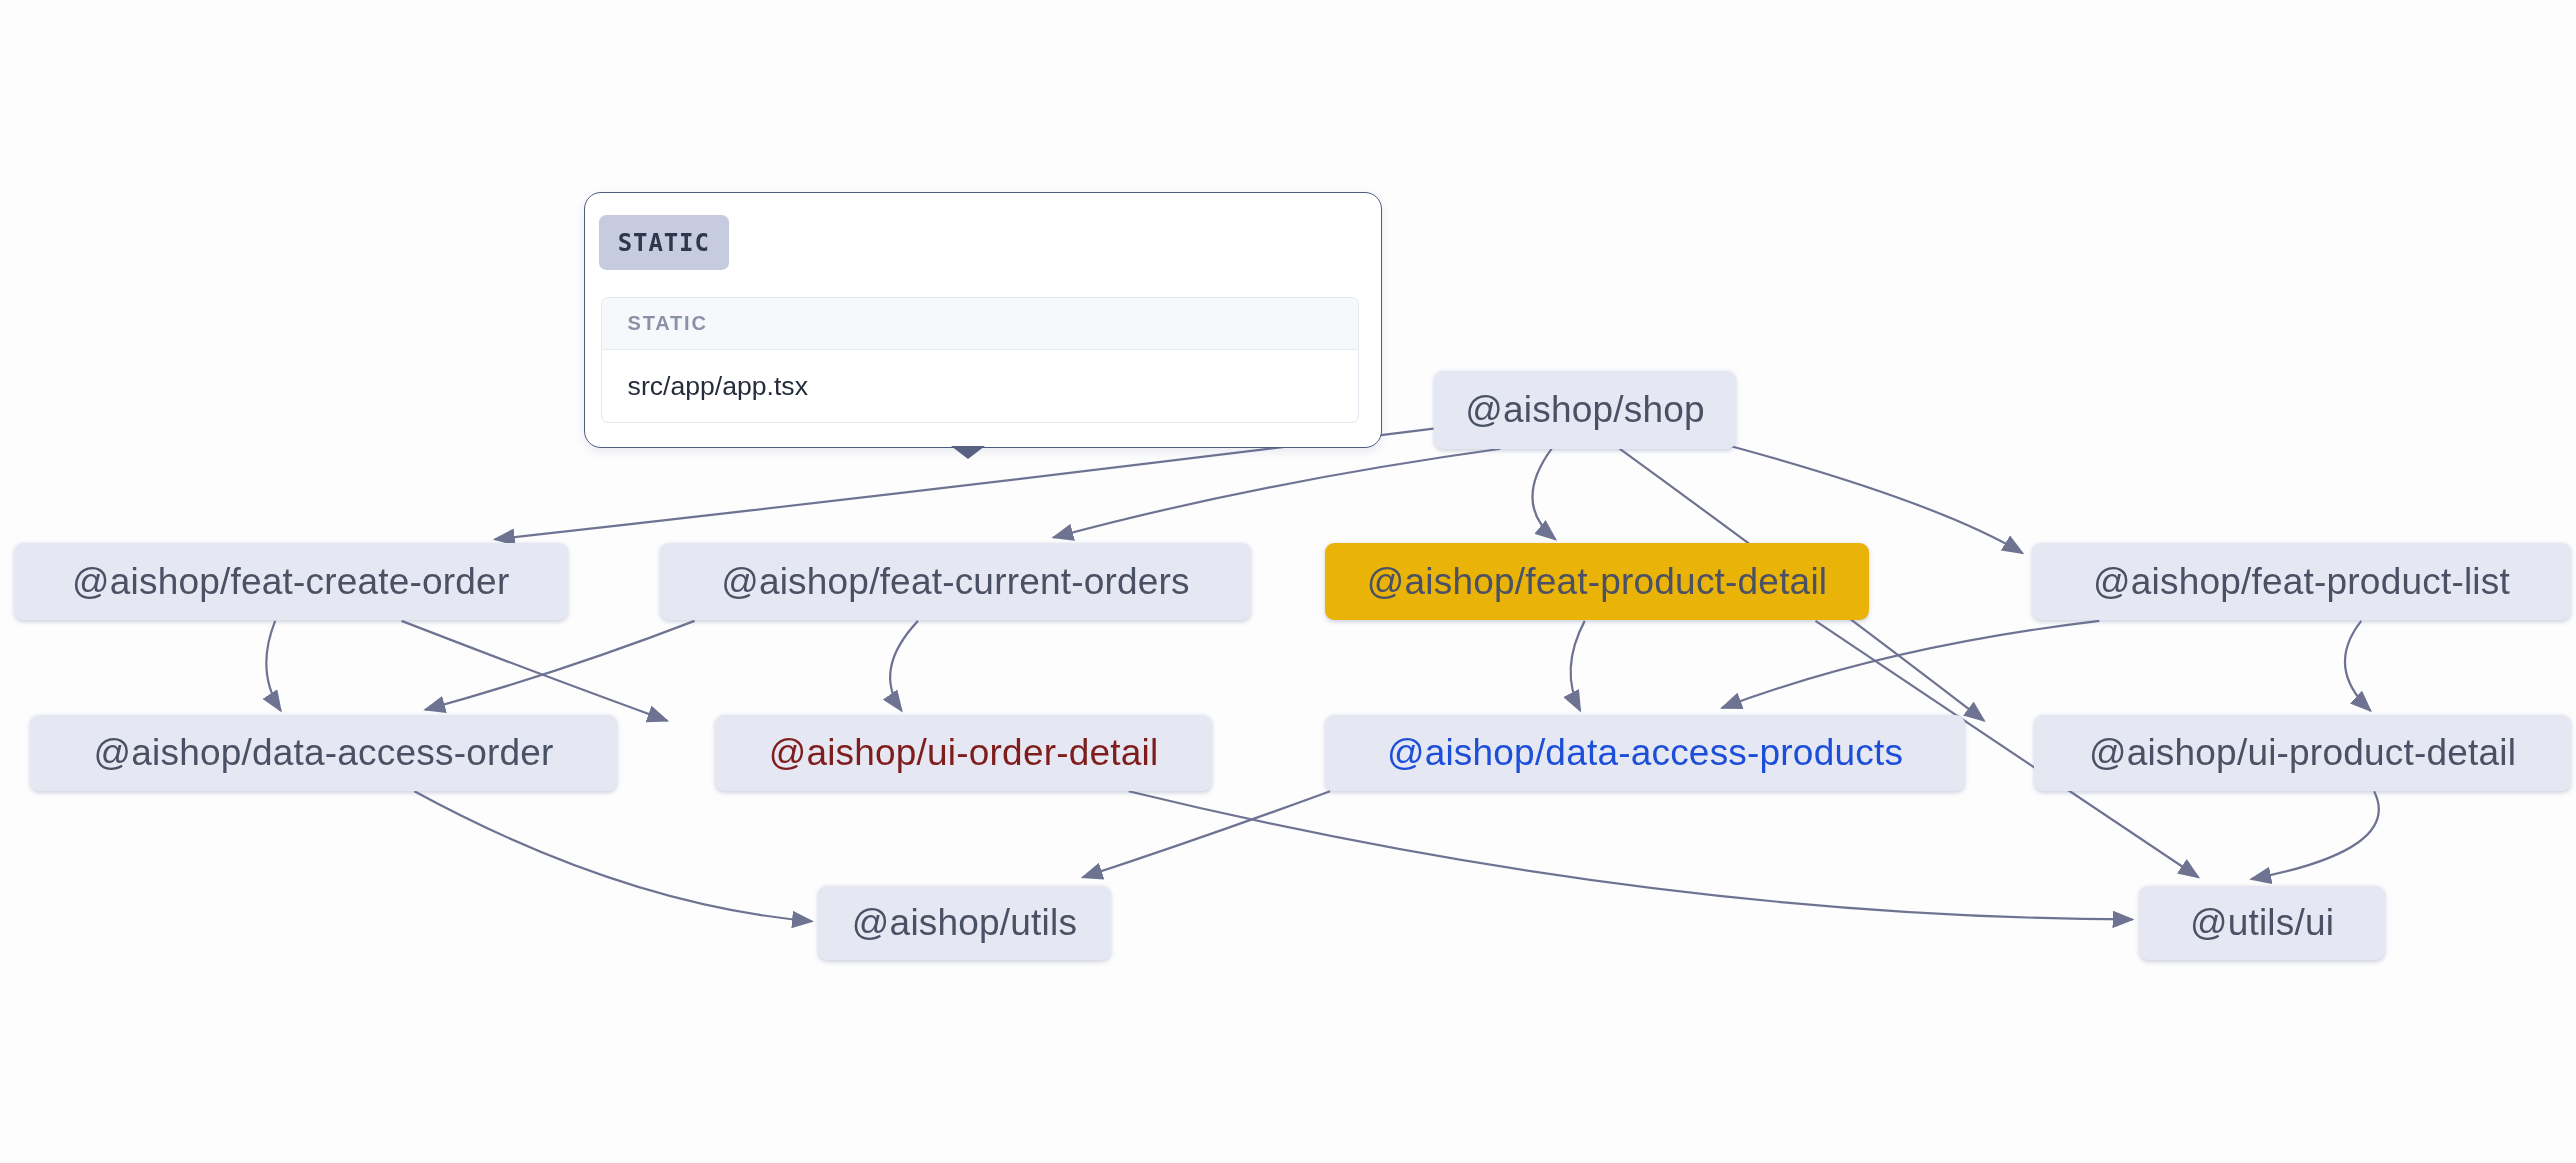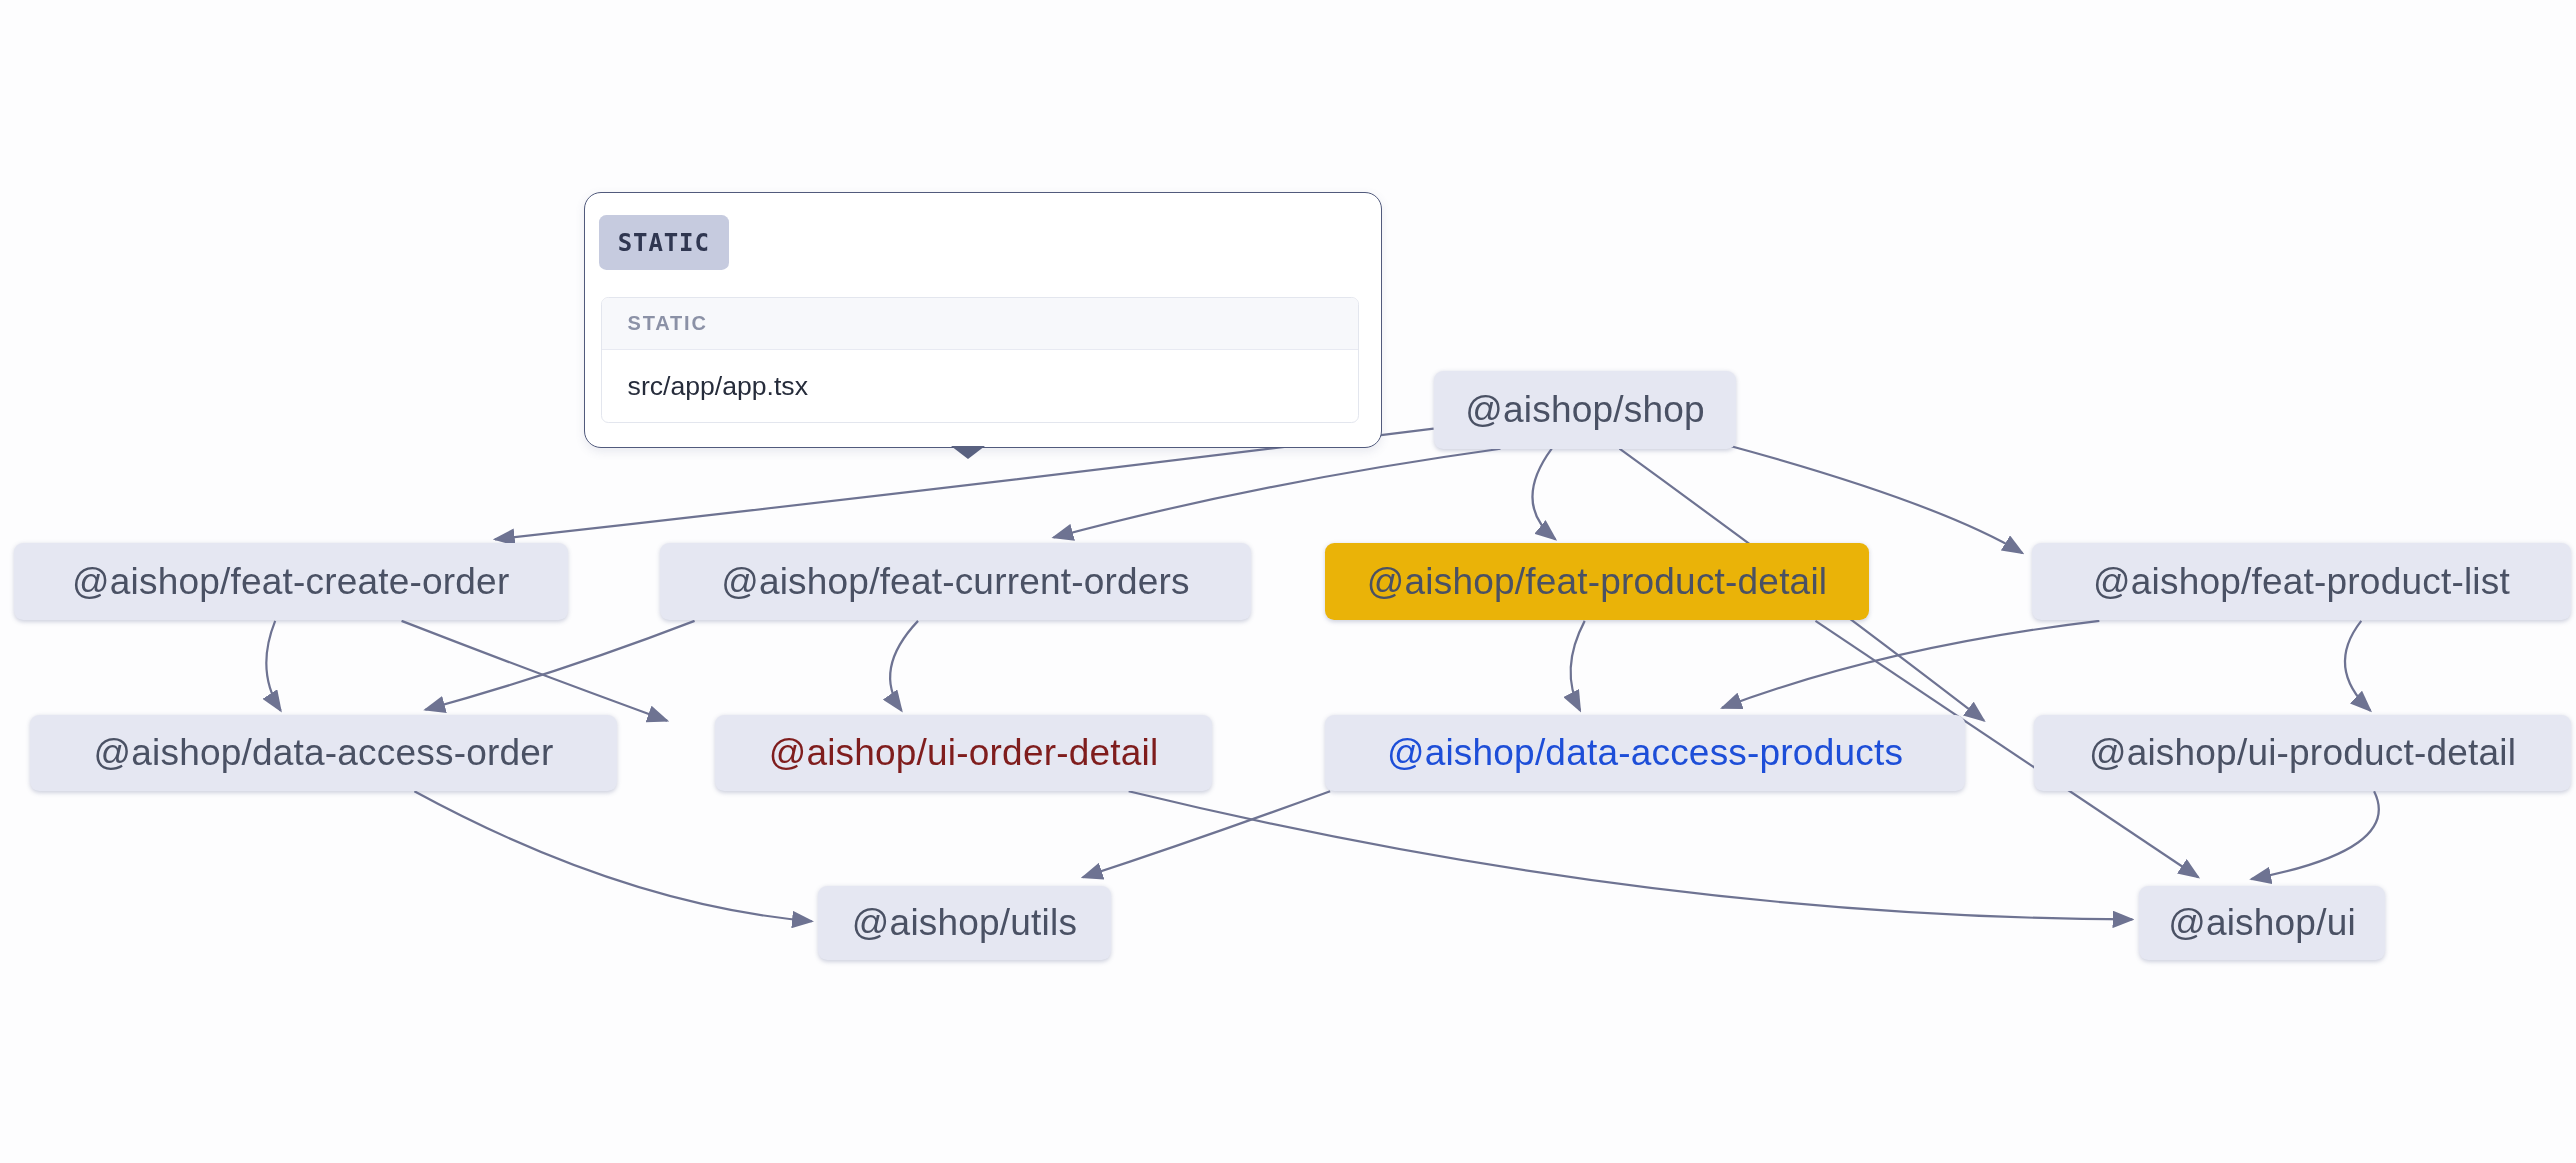--- a/index.html
+++ b/index.html
@@ -145,21 +145,21 @@
       <div class="node" style="left: 1434px; top: 371px; width: 302px; height: 78px; background: rgb(229, 231, 242); color: rgb(74, 81, 100);">@aishop/shop</div>
       <div class="node" style="left: 13.7px; top: 543px; width: 554px; height: 77px; background: rgb(229, 231, 242); color: rgb(74, 81, 100);">@aishop/feat-create-order</div>
       <div class="node" style="left: 660px; top: 543px; width: 591px; height: 77px; background: rgb(229, 231, 242); color: rgb(74, 81, 100);">@aishop/feat-current-orders</div>
       <div class="node" style="left: 1325px; top: 543px; width: 544px; height: 77px; background: #eab308; color: rgb(74, 81, 100);">@aishop/feat-product-detail</div>
       <div class="node" style="left: 2032px; top: 543px; width: 539px; height: 77px; background: rgb(229, 231, 242); color: rgb(74, 81, 100);">@aishop/feat-product-list</div>
       <div class="node" style="left: 30px; top: 715px; width: 587px; height: 76px; background: rgb(229, 231, 242); color: rgb(74, 81, 100);">@aishop/data-access-order</div>
       <div class="node" style="left: 715px; top: 715px; width: 497px; height: 76px; background: rgb(229, 231, 242); color: #7f1d1d;">@aishop/ui-order-detail</div>
       <div class="node" style="left: 1325px; top: 715px; width: 640px; height: 76px; background: rgb(229, 231, 242); color: #1d4ed8;">@aishop/data-access-products</div>
       <div class="node" style="left: 2034px; top: 715px; width: 537px; height: 76px; background: rgb(229, 231, 242); color: rgb(74, 81, 100);">@aishop/ui-product-detail</div>
       <div class="node" style="left: 818px; top: 886px; width: 293px; height: 74px; background: rgb(229, 231, 242); color: rgb(74, 81, 100);">@aishop/utils</div>
-      <div class="node" style="left: 2139px; top: 886px; width: 246px; height: 74px; background: rgb(229, 231, 242); color: rgb(74, 81, 100);">@aishop/ui</div>
+      <div class="node" style="left: 2139px; top: 886px; width: 246px; height: 74px; background: rgb(229, 231, 242); color: rgb(74, 81, 100);">@utils/ui</div>
     </div>
 
   <div id="tooltip" style="left: 584px; top: 192px; width: 798px; height: 256px; border-color: rgb(81, 90, 124);">
     <div class="tt-header">
       <span class="tt-badge" style="background: rgb(198, 203, 223); color: rgb(47, 54, 80);">STATIC</span>
     </div>
     <div class="tt-files-panel">
       <div class="tt-files-header" style="color: rgb(139, 145, 166); background: rgb(247, 248, 251);">STATIC</div>
       <div id="tt-file-rows">
           <div class="tt-file-row" style="color: rgb(38, 44, 59);">src/app/app.tsx</div>

